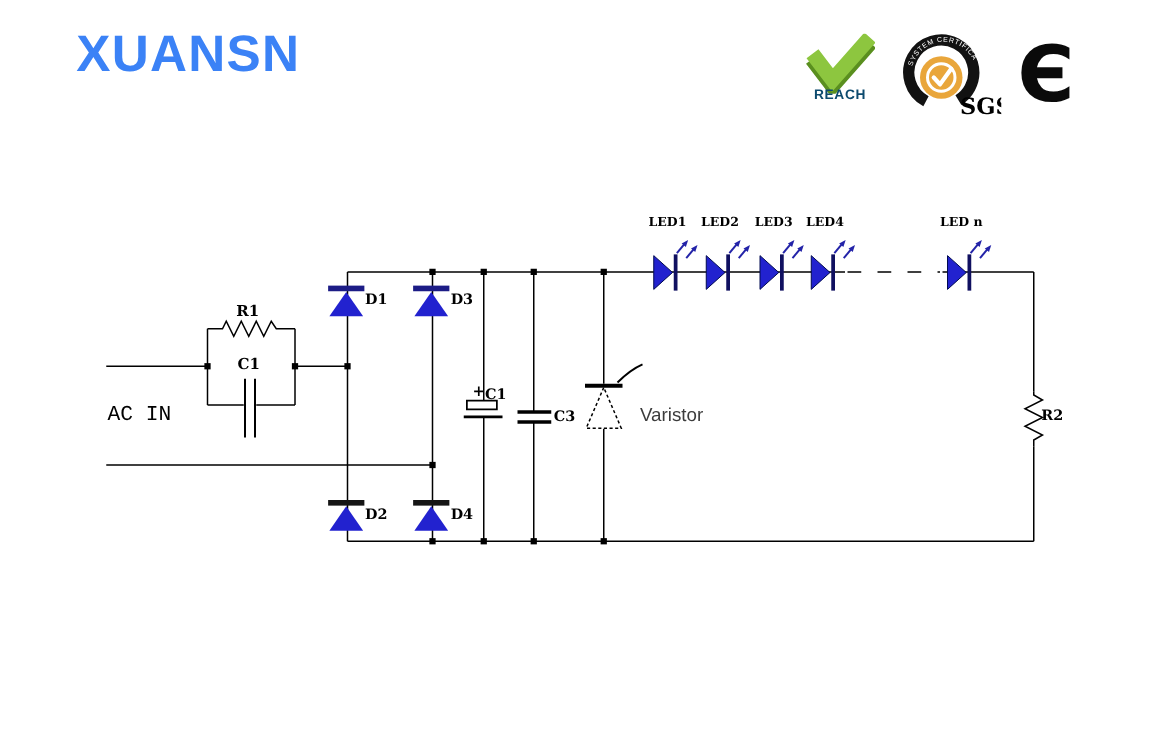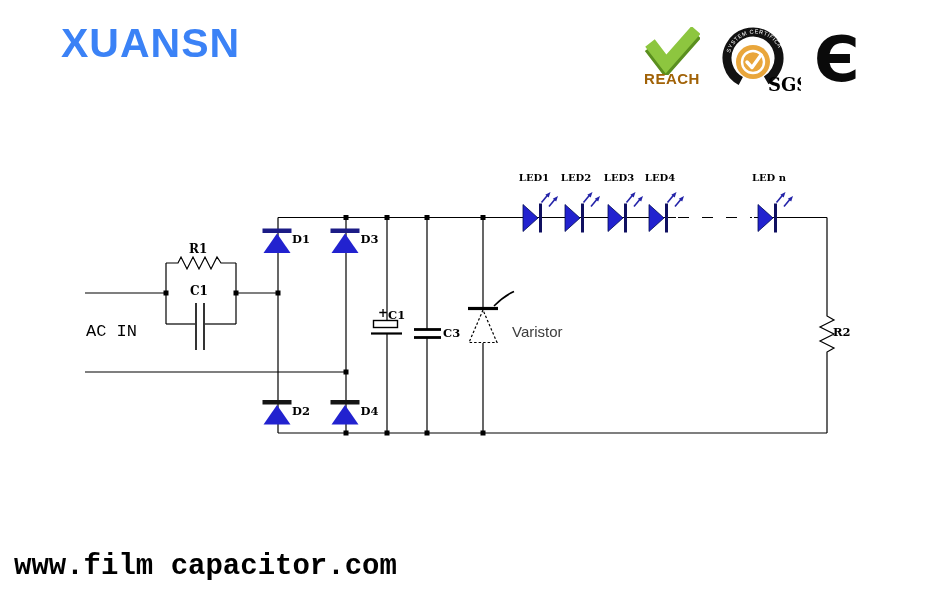--- a/index.html
+++ b/index.html
@@ -2,21 +2,21 @@
 <html><head>
 <meta charset="utf-8">
 <style>
   html,body{margin:0;padding:0;background:#fff;}
   .page{position:relative;width:940px;height:600px;background:#ffffff;overflow:hidden;
         font-family:"Liberation Sans",sans-serif;}
   .logo{position:absolute;left:30px;top:20px;font-size:41px;font-weight:bold;
         color:#3b82f6;letter-spacing:1px;margin-left:31px;}
   .badges{position:absolute;left:644px;top:27px;display:flex;gap:13px;align-items:flex-start;}
   .badge{display:flex;flex-direction:column;align-items:center;}
-  .reach-text{font-size:15px;font-weight:bold;letter-spacing:.5px;margin-top:-5px;color:#a16207;}
+  .reach-text{font-size:11px;font-weight:bold;letter-spacing:.5px;margin-top:-5px;color:#0c4a6e;}
   .emark-glyph{font-family:"DejaVu Sans",sans-serif;font-weight:bold;font-size:62px;
         line-height:58px;color:#0a0a0a;margin-top:4px;}
   .circuit{position:absolute;left:0;top:0;}
   .website{position:absolute;left:14px;top:550px;font-family:"Liberation Mono",monospace;
         font-weight:bold;font-size:29px;color:#000;}
   .lbl{font-family:"DejaVu Serif",serif;font-weight:bold;fill:#000;}
   .mono{font-family:"Liberation Mono",monospace;fill:#000;}
   .sans{font-family:"Liberation Sans",sans-serif;fill:#3c3c3c;}
 </style>
 </head>
@@ -203,14 +203,13 @@
         <rect x="384.5" y="215" width="5" height="5" fill="#000000"></rect>
         <rect x="424.5" y="215" width="5" height="5" fill="#000000"></rect>
         <rect x="480.5" y="215" width="5" height="5" fill="#000000"></rect>
         <rect x="343.5" y="430.5" width="5" height="5" fill="#000000"></rect>
         <rect x="384.5" y="430.5" width="5" height="5" fill="#000000"></rect>
         <rect x="424.5" y="430.5" width="5" height="5" fill="#000000"></rect>
         <rect x="480.5" y="430.5" width="5" height="5" fill="#000000"></rect>
       </g>
   </svg>
 
-  <div class="website">www.film capacitor.com</div>
 </div>
 
 </body></html>

